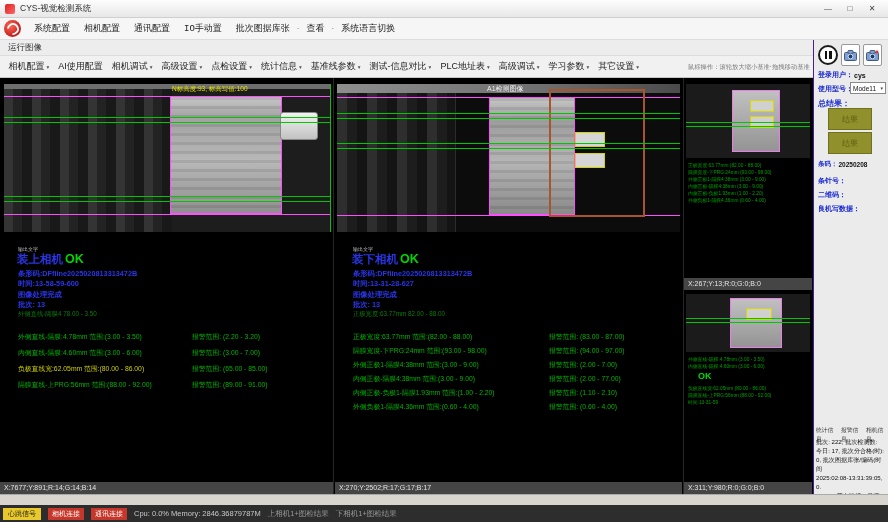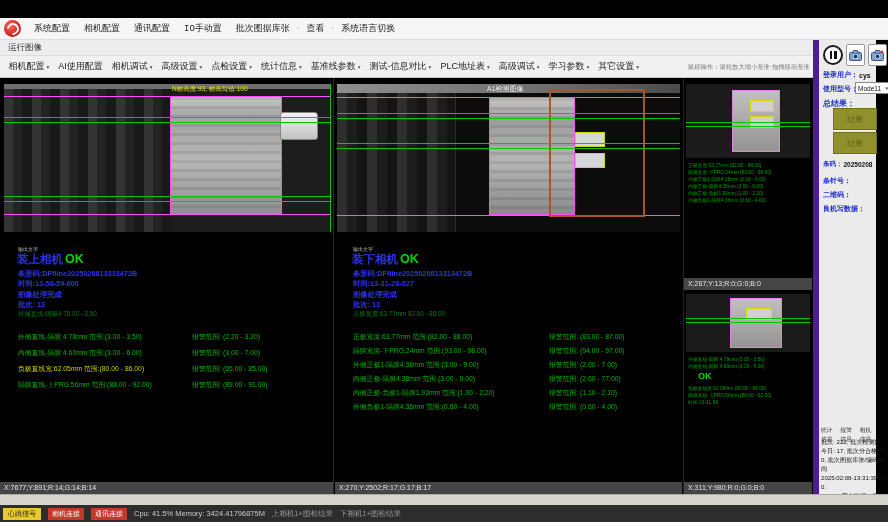--- a/index.html
+++ b/index.html
@@ -93,22 +93,22 @@
   .coordbar { position:absolute; height:12px; background:#454545; color:#e4e4e4; font-size:7px;
     line-height:12px; padding-left:4px; box-sizing:border-box; }
 
   .th-line { position:absolute; left:688px; font-size:4.8px; color:#00a000; white-space:nowrap;
     max-width:122px; overflow:hidden; }
   .th-ok { position:absolute; left:698px; color:#00dd00; font-weight:bold; font-size:9px; }
 
   .vdiv { position:absolute; top:78px; width:1px; height:416px; background:#262626; }
 
   
-  .sidebar { position:absolute; left:813px; top:40px; width:63px; height:454px; background:#ebebeb;
-    border-left:6px solid #4c1d95; box-sizing:border-box; }
+  .sidebar { position:absolute; left:813px; top:40px; width:75px; height:454px; background:#ebebeb;
+    border-left:1px solid #4c1d95; box-sizing:border-box; }
   .sb-btns { position:absolute; left:4px; top:4px; display:flex; gap:3px; align-items:center; }
   .btn-pause { width:20px; height:20px; border-radius:50%; background:#fff; border:2px solid #1a1a1a;
     box-sizing:border-box; display:flex; align-items:center; justify-content:center; gap:2px; }
   .btn-pause i { width:2.5px; height:8px; background:#111; display:block; }
   .btn-cam { width:17px; height:20px; background:#fff; border:1px solid #999; border-radius:2px;
     display:flex; align-items:center; justify-content:center; }
   .sb-row { position:absolute; left:4px; font-size:7px; font-weight:bold; color:#1b2bd0;
     display:flex; align-items:center; white-space:nowrap; }
   .sb-val { color:#111; margin-left:1px; }
   .sb-select { position:absolute; left:36px; top:42px; width:36px; height:12px; background:#fff;
@@ -131,20 +131,29 @@
   .chip-y { background:#e8c82a; color:#222; padding:1px 5px; font-size:7px; }
   .chip-r { background:#c4372a; color:#fff; padding:1px 4px; font-size:7px; }
   .st-cpu { color:#c8c8c8; }
   .st-res { color:#9a9a9a; }
 </style>
 </head>
 <body>
 
 <div id="app">
 
+  <div class="titlebar">
+    <span class="app-ico"></span>
+    <span>CYS-视觉检测系统</span>
+    <div class="win-btns">
+      <span class="win-btn">—</span>
+      <span class="win-btn">□</span>
+      <span class="win-btn">✕</span>
+    </div>
+  </div>
 
   <div class="menubar">
     <span class="logo">
         <span class="logo-swirl"></span>
       </span>
     <span class="menu-item">系统配置</span>
     <span class="menu-item">相机配置</span>
     <span class="menu-item">通讯配置</span>
     <span class="menu-item">IO手动置</span>
     <span class="menu-item">批次图据库张</span>
@@ -401,18 +410,18 @@
       <div>0-cys一开上运行一后懂</div>
       <div class="bold">处理时间: 258.09ms</div>
     </div>
   </div>
 
   <div class="bottomstrip"></div>
   <div class="statusbar">
     <span class="chip-y">心跳信号</span>
     <span class="chip-r">相机连接</span>
     <span class="chip-r">通讯连接</span>
-    <span class="st-cpu">Cpu: 41.5% Memory: 3424.41796875M</span>
+    <span class="st-cpu">Cpu: 0.0% Memory: 2846.36879787M</span>
     <span class="st-res">上相机1+图检结果</span>
     <span class="st-res">下相机1+图检结果</span>
   </div>
 
 </div>
 
 </body></html>

